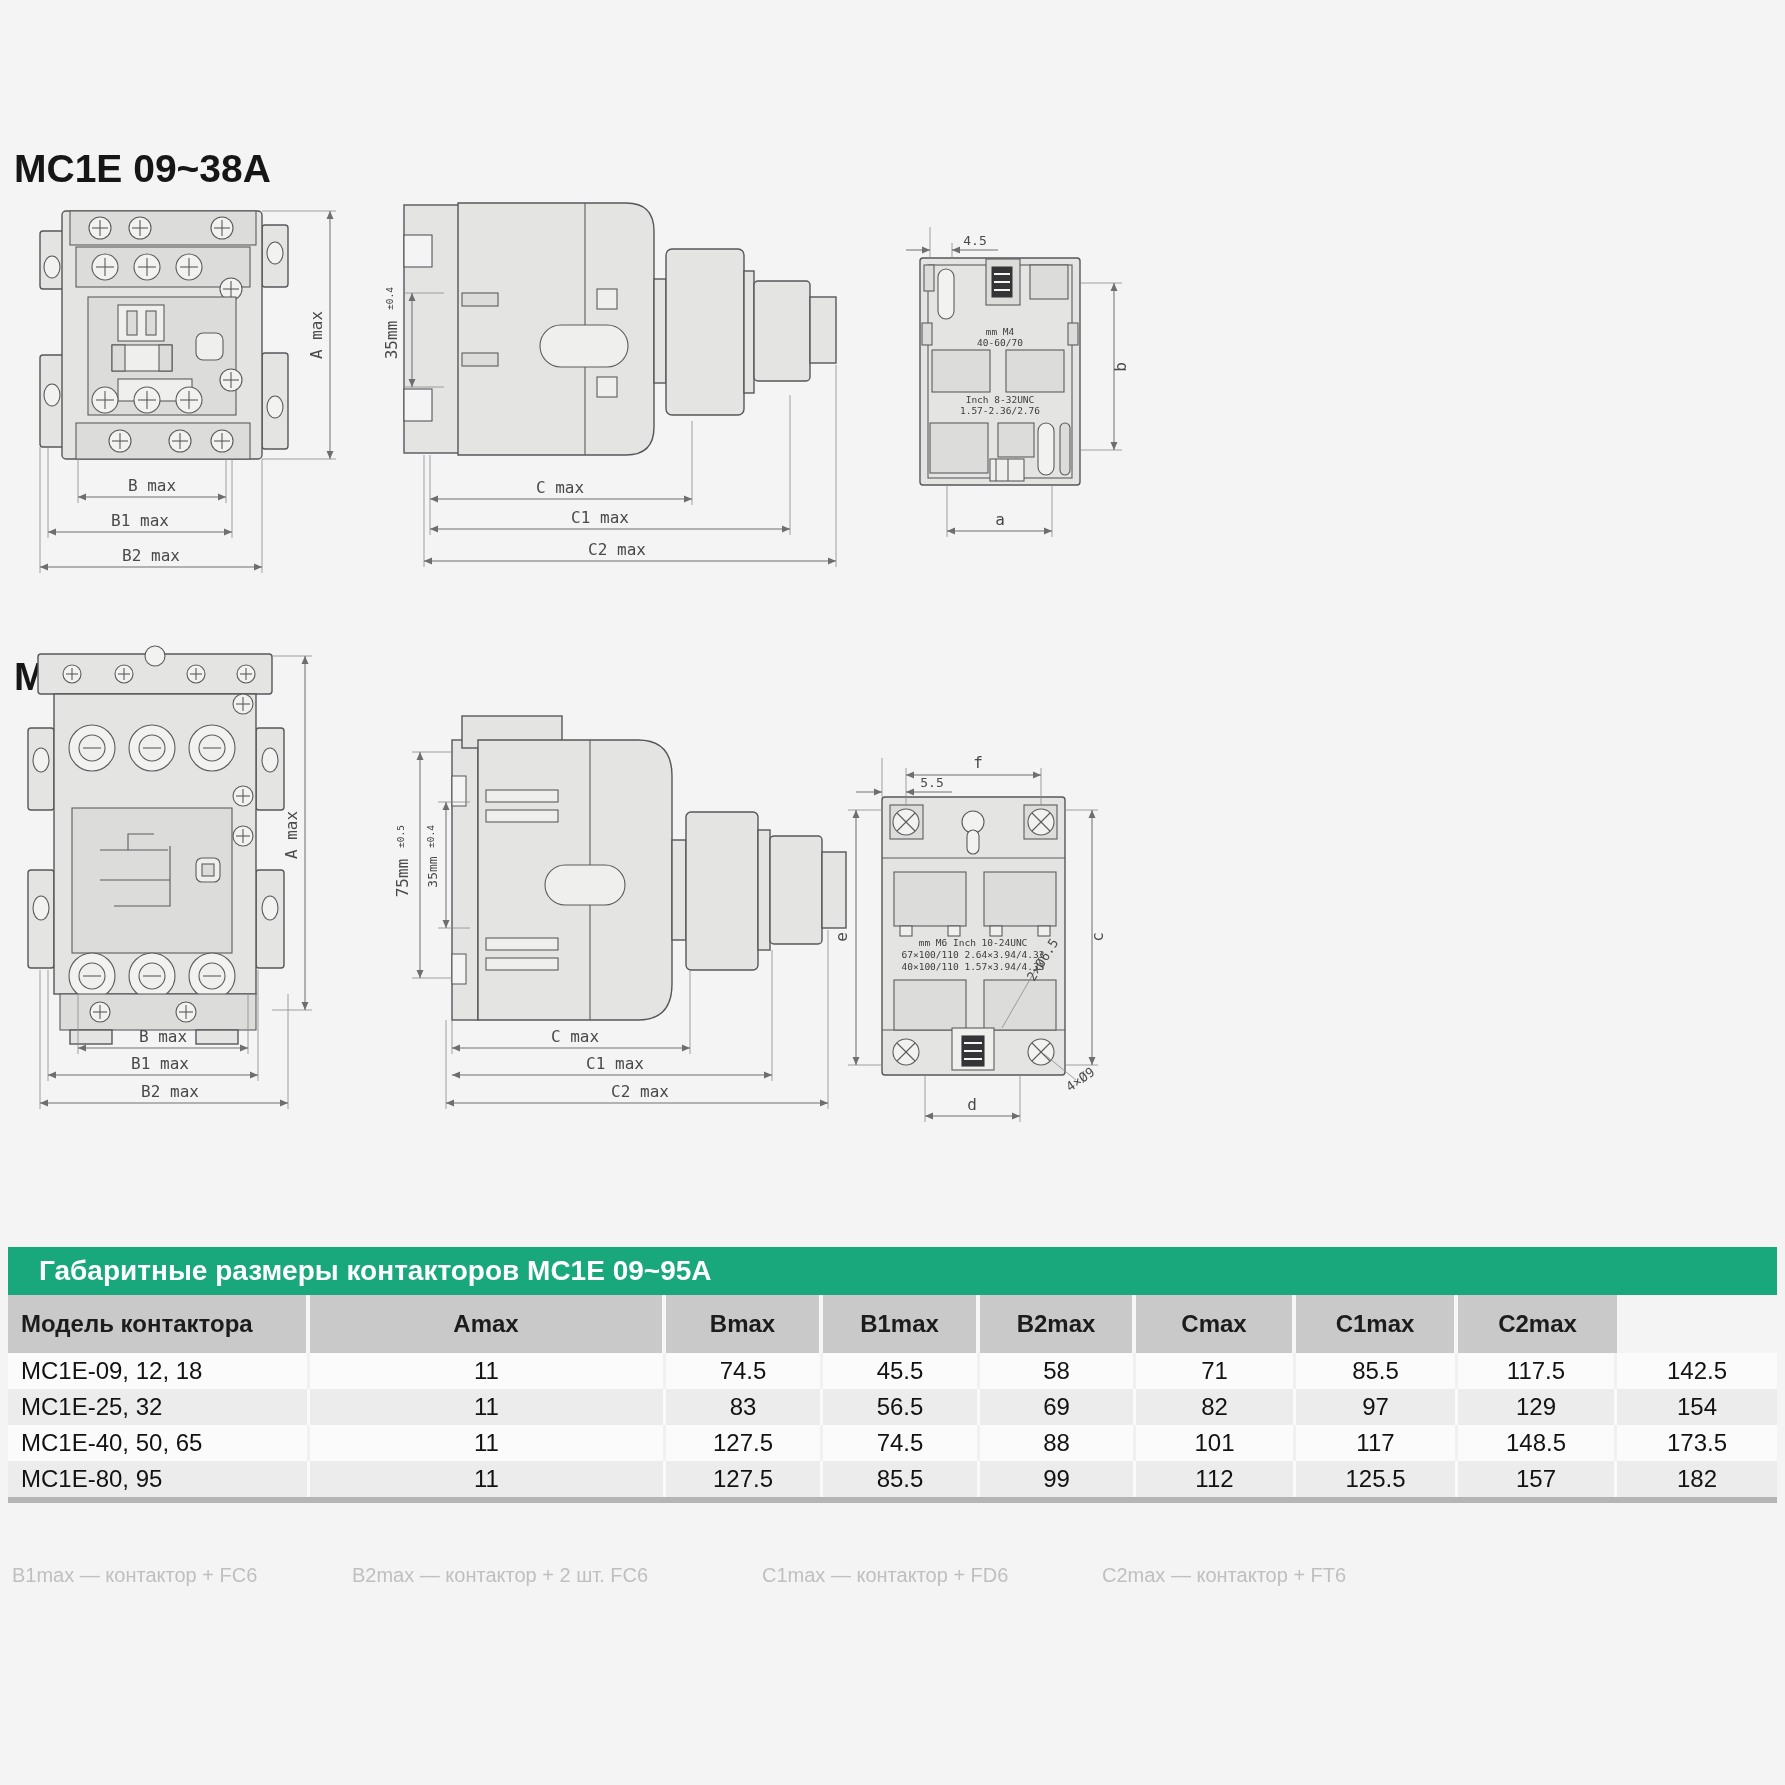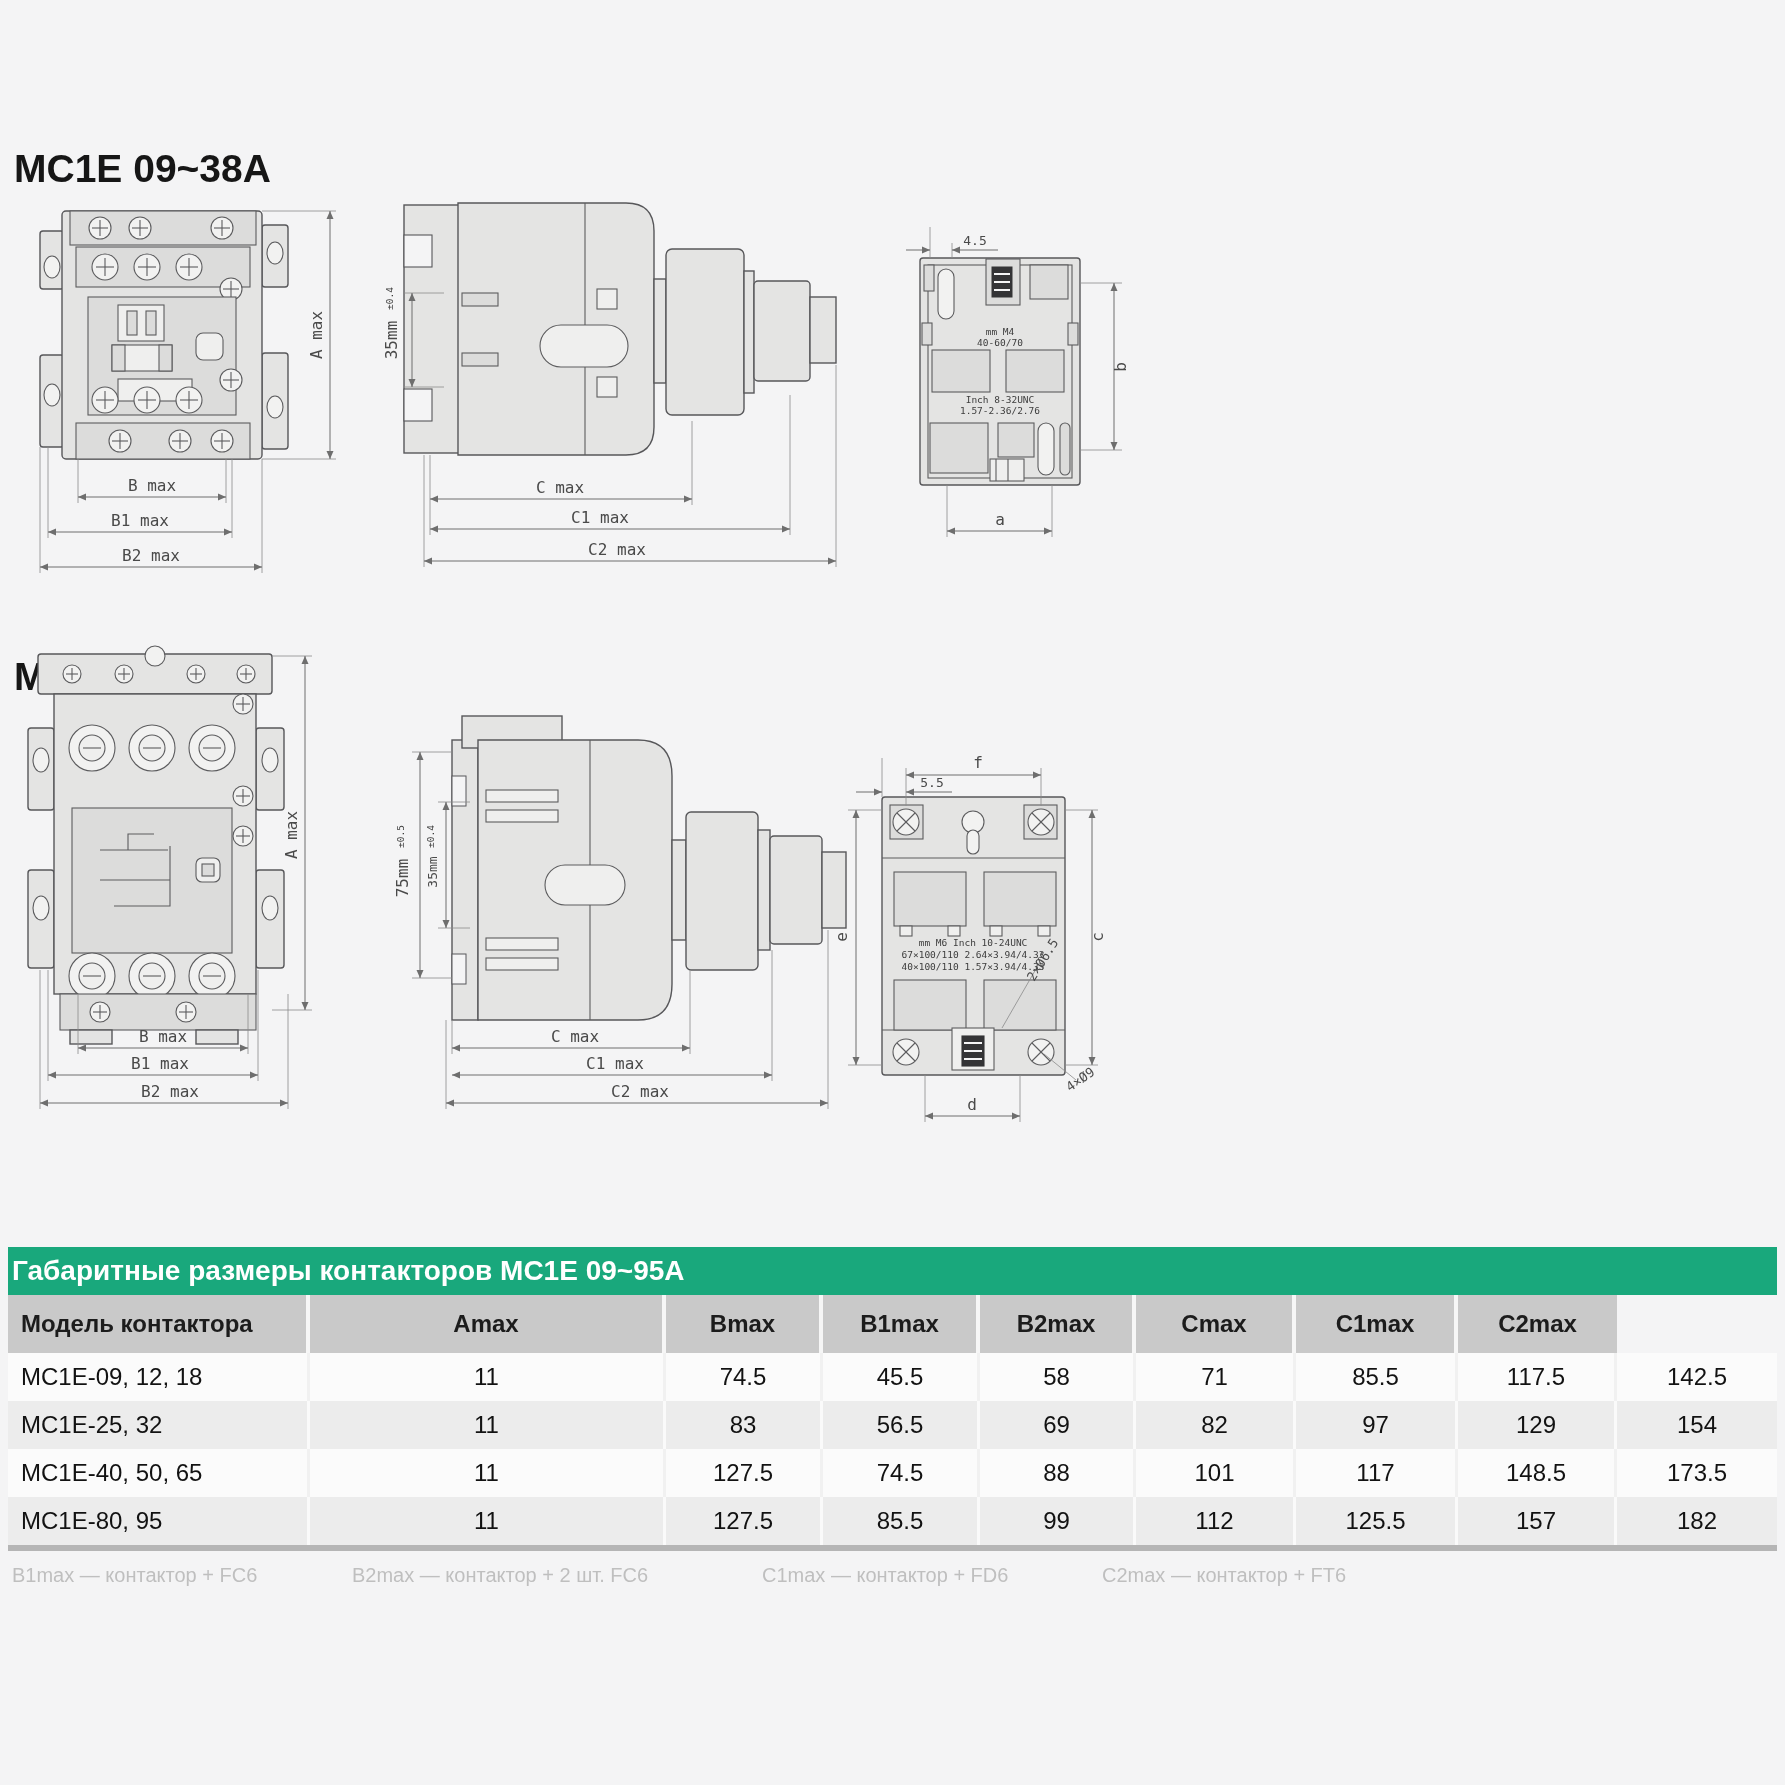--- a/index.html
+++ b/index.html
@@ -23,36 +23,36 @@
   .body-o{fill:#e4e4e3;stroke:#57575a;stroke-width:1.4;}
   .body-i{fill:#dcdcdb;stroke:#5c5c5e;stroke-width:1.1;}
   .body-l{fill:#efefee;stroke:#5c5c5e;stroke-width:1.1;}
   .hole{fill:#f2f2f1;stroke:#5c5c5e;stroke-width:1.1;}
   .ln{stroke:#5c5c5e;stroke-width:1.1;fill:none;}
   .dark{fill:#343436;stroke:#343436;}
 
   
   #dims-table{position:absolute;left:8px;top:1247px;width:1769px;}
   .tbl-title{height:48px;line-height:48px;background:#19A87C;color:#ffffff;
-             font-size:28px;font-weight:700;padding-left:4px;box-sizing:border-box;}
+             font-size:28px;font-weight:700;padding-left:31px;box-sizing:border-box;}
   .trow{display:flex;width:100%;}
   .trow .c{box-sizing:border-box;border-right:4px solid #f6f6f6;display:flex;align-items:center;justify-content:center;}
   .trow .c:last-child{border-right:none;}
   .trow .c:nth-child(1){width:302px;justify-content:flex-start;padding-left:13px;}
   .trow .c:nth-child(2){width:356px;}
   .trow .c:nth-child(3){width:157px;}
   .trow .c:nth-child(4){width:157px;}
   .trow .c:nth-child(5){width:156px;}
   .trow .c:nth-child(6){width:160px;}
   .trow .c:nth-child(7){width:162px;}
   .trow .c:nth-child(8){width:159px;}
   .trow .c:nth-child(9){width:160px;}
   .thead{height:58px;}
   .thead .c{background:#c9c9c9;font-size:24px;font-weight:700;color:#1c1c1c;}
-  .tdata{height:48px;}
+  .tdata{height:36px;}
   .tdata .c{font-size:24px;color:#121212;border-right:3px solid #f1f1f1;}
   .tdata.odd .c{background:#fbfbfb;}
   .tdata.even .c{background:#ececec;border-right-color:#fafafa;}
   .tbl-bottom{height:6px;background:#b5b5b5;}
 
   .footnote{position:absolute;top:1564px;font-size:20px;color:#bfbfbf;white-space:nowrap;}
   #fn0{left:12px;} #fn1{left:352px;} #fn2{left:762px;} #fn3{left:1102px;}
 </style>
 </head>
 <body>

